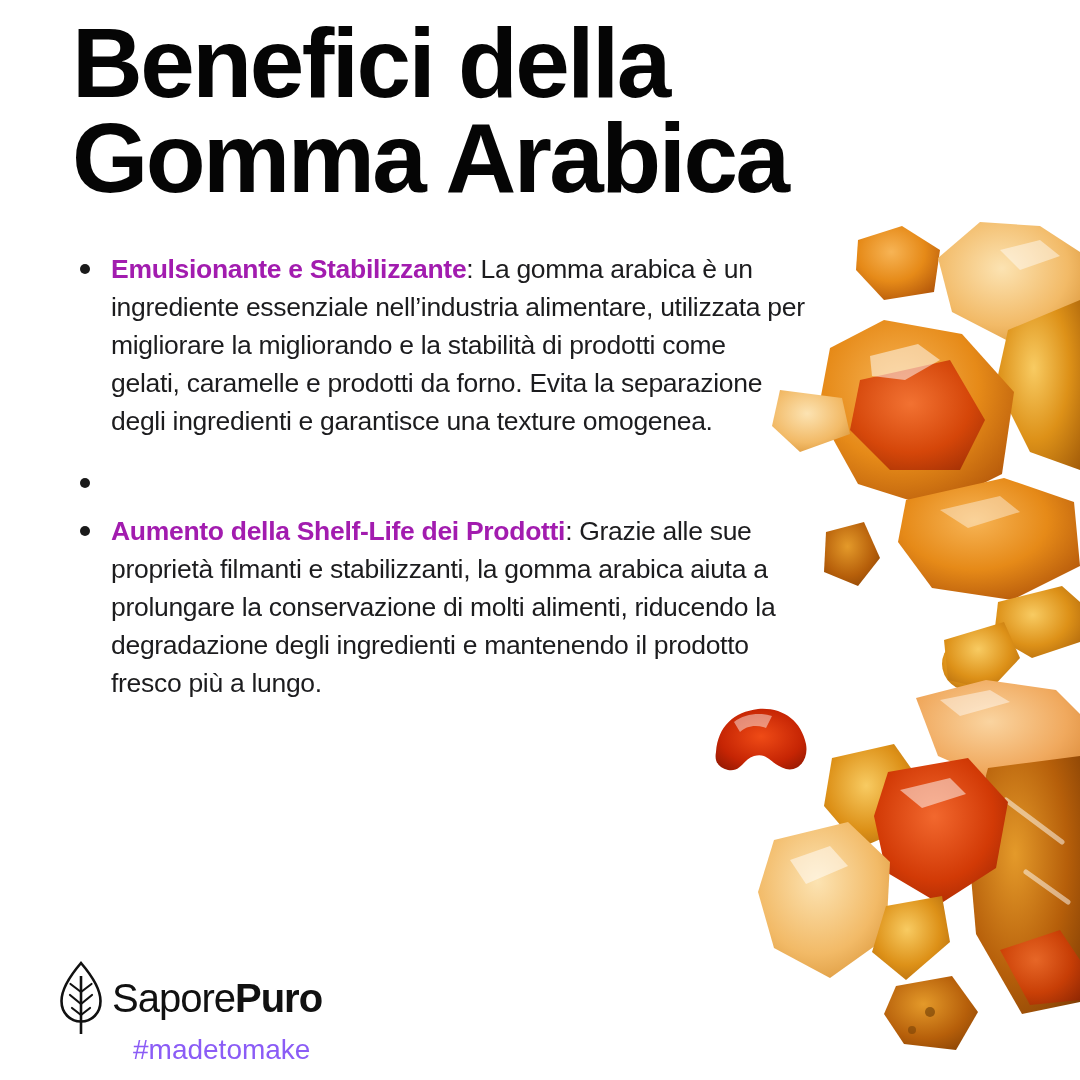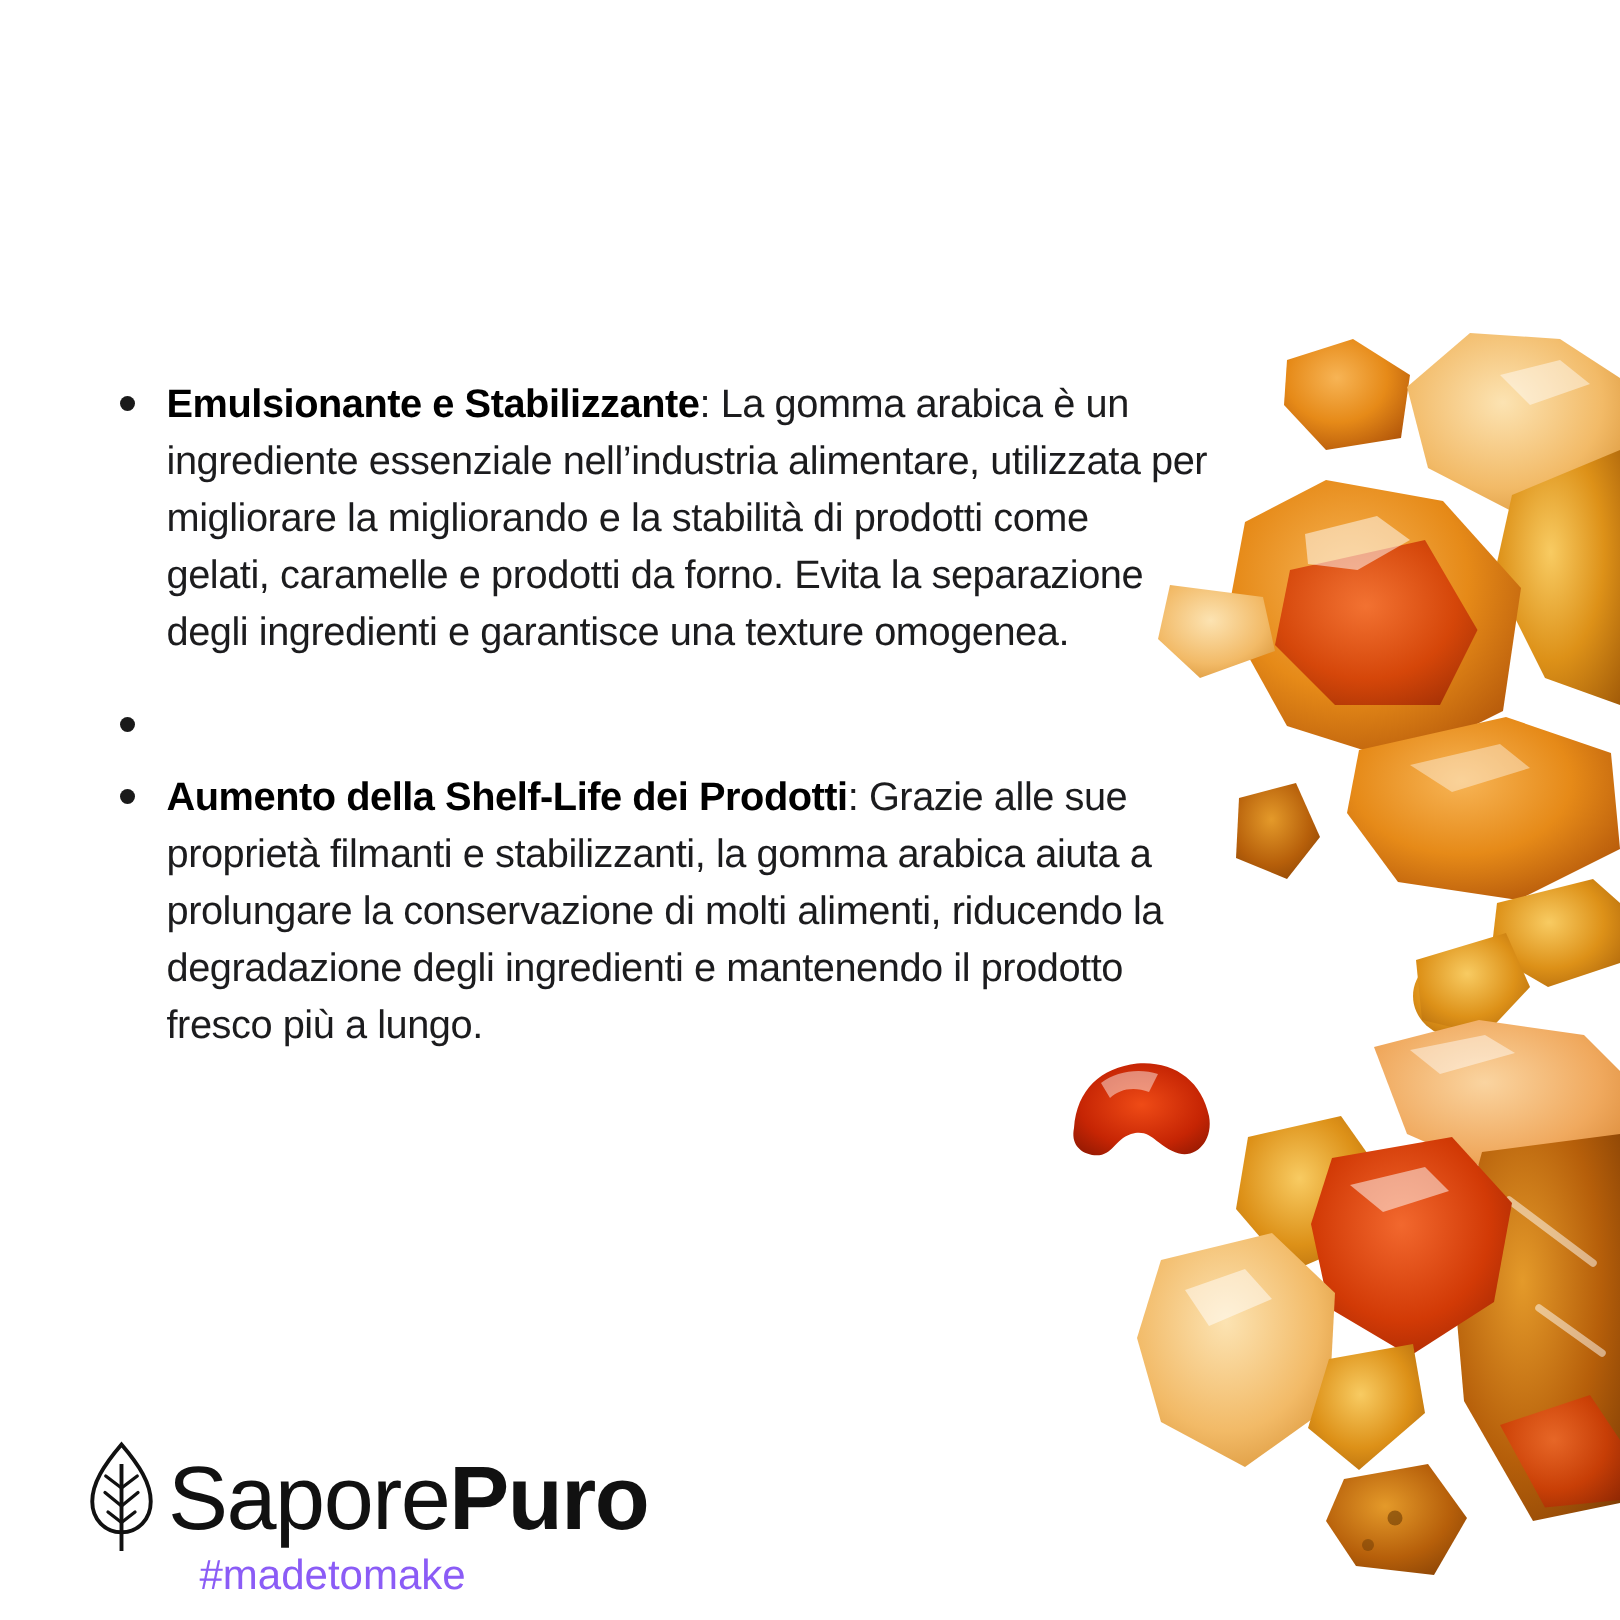--- a/index.html
+++ b/index.html
@@ -19,24 +19,24 @@
   }
   .bullets li{display:flex;margin:0 0 24px 0;}
   .dot{
     flex:0 0 auto;width:10px;height:10px;border-radius:50%;
     background:#1a1a1a;margin:14px 21px 0 0;
   }
   .bullet-text{
     margin:0;font-size:26.5px;line-height:38px;letter-spacing:-0.3px;
     color:#1c1c1e;white-space:pre-line;
   }
-  .bullet-text strong{font-weight:700;color:#000000;text-align:right;}
+  .bullet-text strong{font-weight:700;color:#a21caf;text-align:right;}
   .logo{position:absolute;left:58px;top:960px;display:flex;align-items:center;z-index:2;}
   .leaf{margin-right:8px;}
-  .logo-text{font-size:60px;letter-spacing:-1px;color:#111;text-align:right;}
+  .logo-text{font-size:40px;letter-spacing:-1px;color:#111;text-align:right;}
   .logo-text .bold{font-weight:700;}
   .hashtag{position:absolute;left:133px;top:1034px;font-size:28px;color:#8b5cf6;z-index:2;}
 </style>
 </head>
 <body>
 
 <div class="canvas">
 
   <svg class="gum-art" viewBox="0 0 1080 1080" xmlns="http://www.w3.org/2000/svg" aria-hidden="true">
     <defs>
@@ -111,20 +111,22 @@
       <polygon points="900,790 950,778 966,794 922,808" fill="#ffffff" opacity="0.5"></polygon>
       <polygon points="774,840 848,822 890,862 886,938 830,978 774,948 758,892" fill="url(#gPale)"></polygon>
       <polygon points="790,860 830,846 848,866 806,884" fill="#ffffff" opacity="0.5"></polygon>
       <polygon points="886,906 942,896 950,942 906,980 872,952" fill="url(#gGold)"></polygon>
       <polygon points="896,986 952,976 978,1012 956,1050 904,1044 884,1014" fill="url(#gDeep)"></polygon>
       <circle cx="930" cy="1012" r="5" fill="#6b3a04" opacity="0.6"></circle>
       <circle cx="912" cy="1030" r="4" fill="#6b3a04" opacity="0.5"></circle>
     </g>
   </svg>
 
+  <h1 class="title">Benefici della
+Gomma Arabica</h1>
 
   <ul class="bullets">
     <li>
       <span class="dot"></span>
       <p class="bullet-text"><strong>Emulsionante e Stabilizzante</strong><span>: La gomma arabica è un
 ingrediente essenziale nell’industria alimentare, utilizzata per
 migliorare la migliorando e la stabilità di prodotti come
 gelati, caramelle e prodotti da forno. Evita la separazione
 degli ingredienti e garantisce una texture omogenea.</span></p>
     </li>

